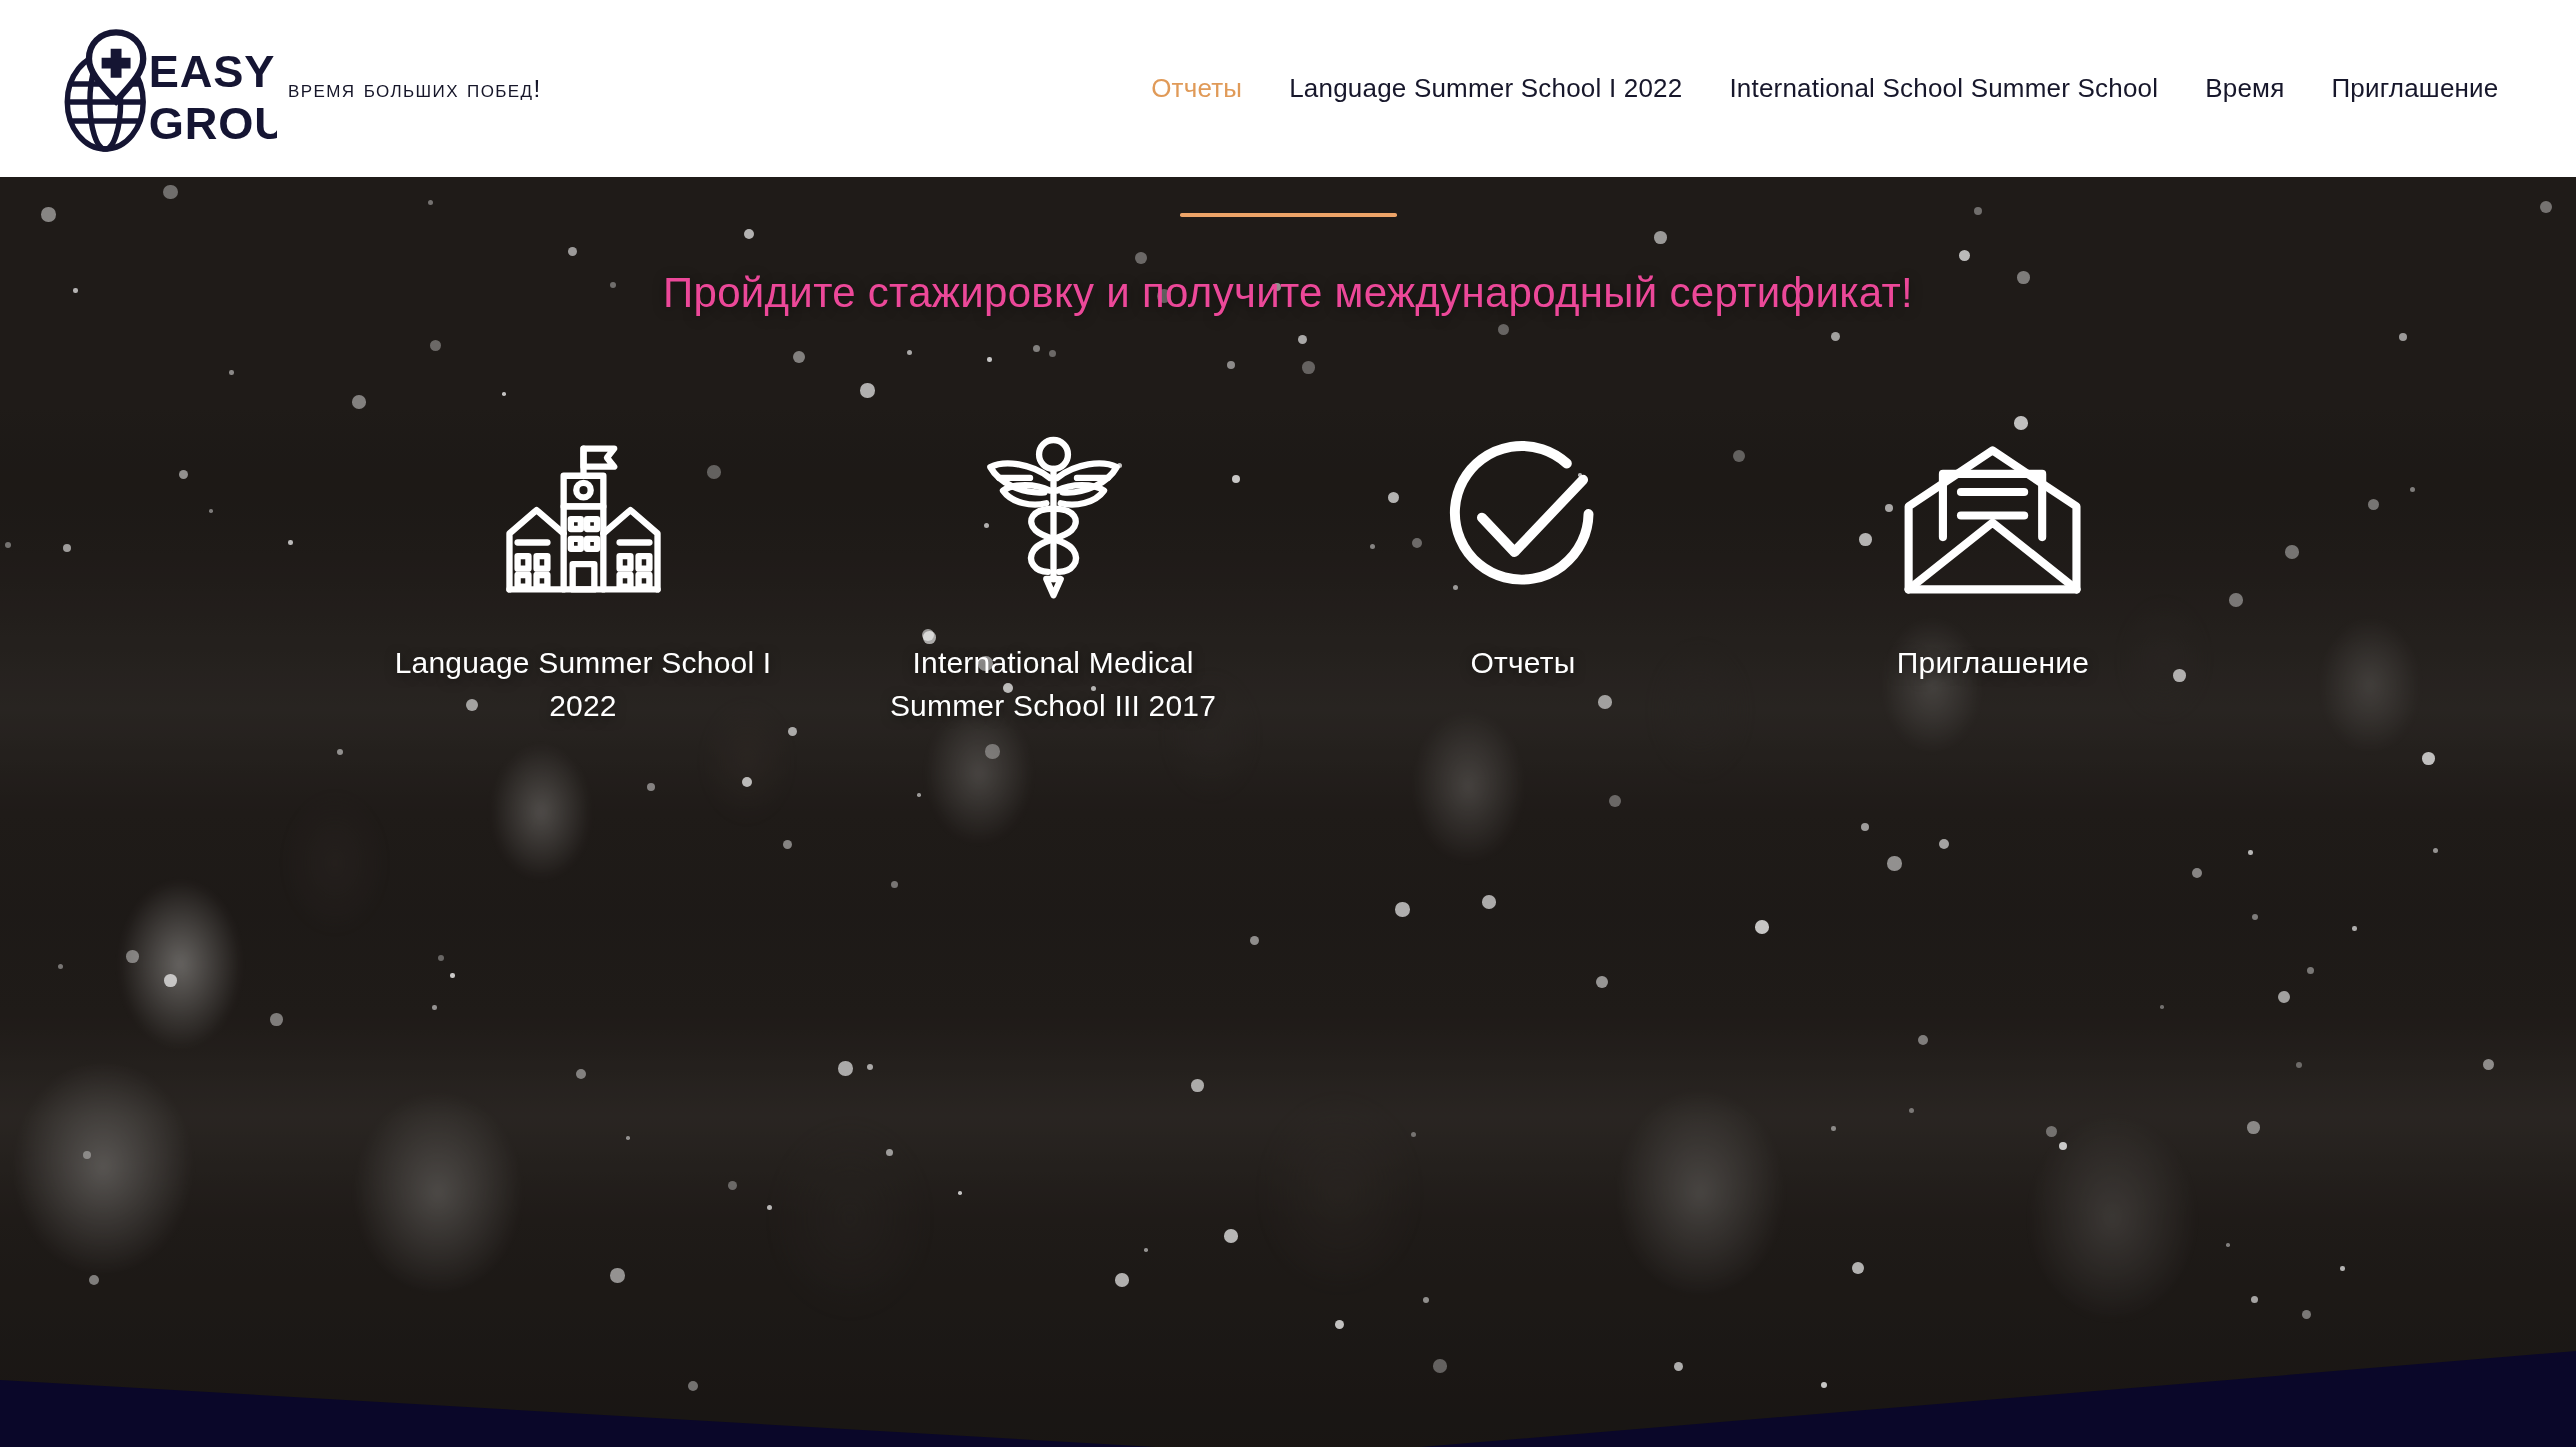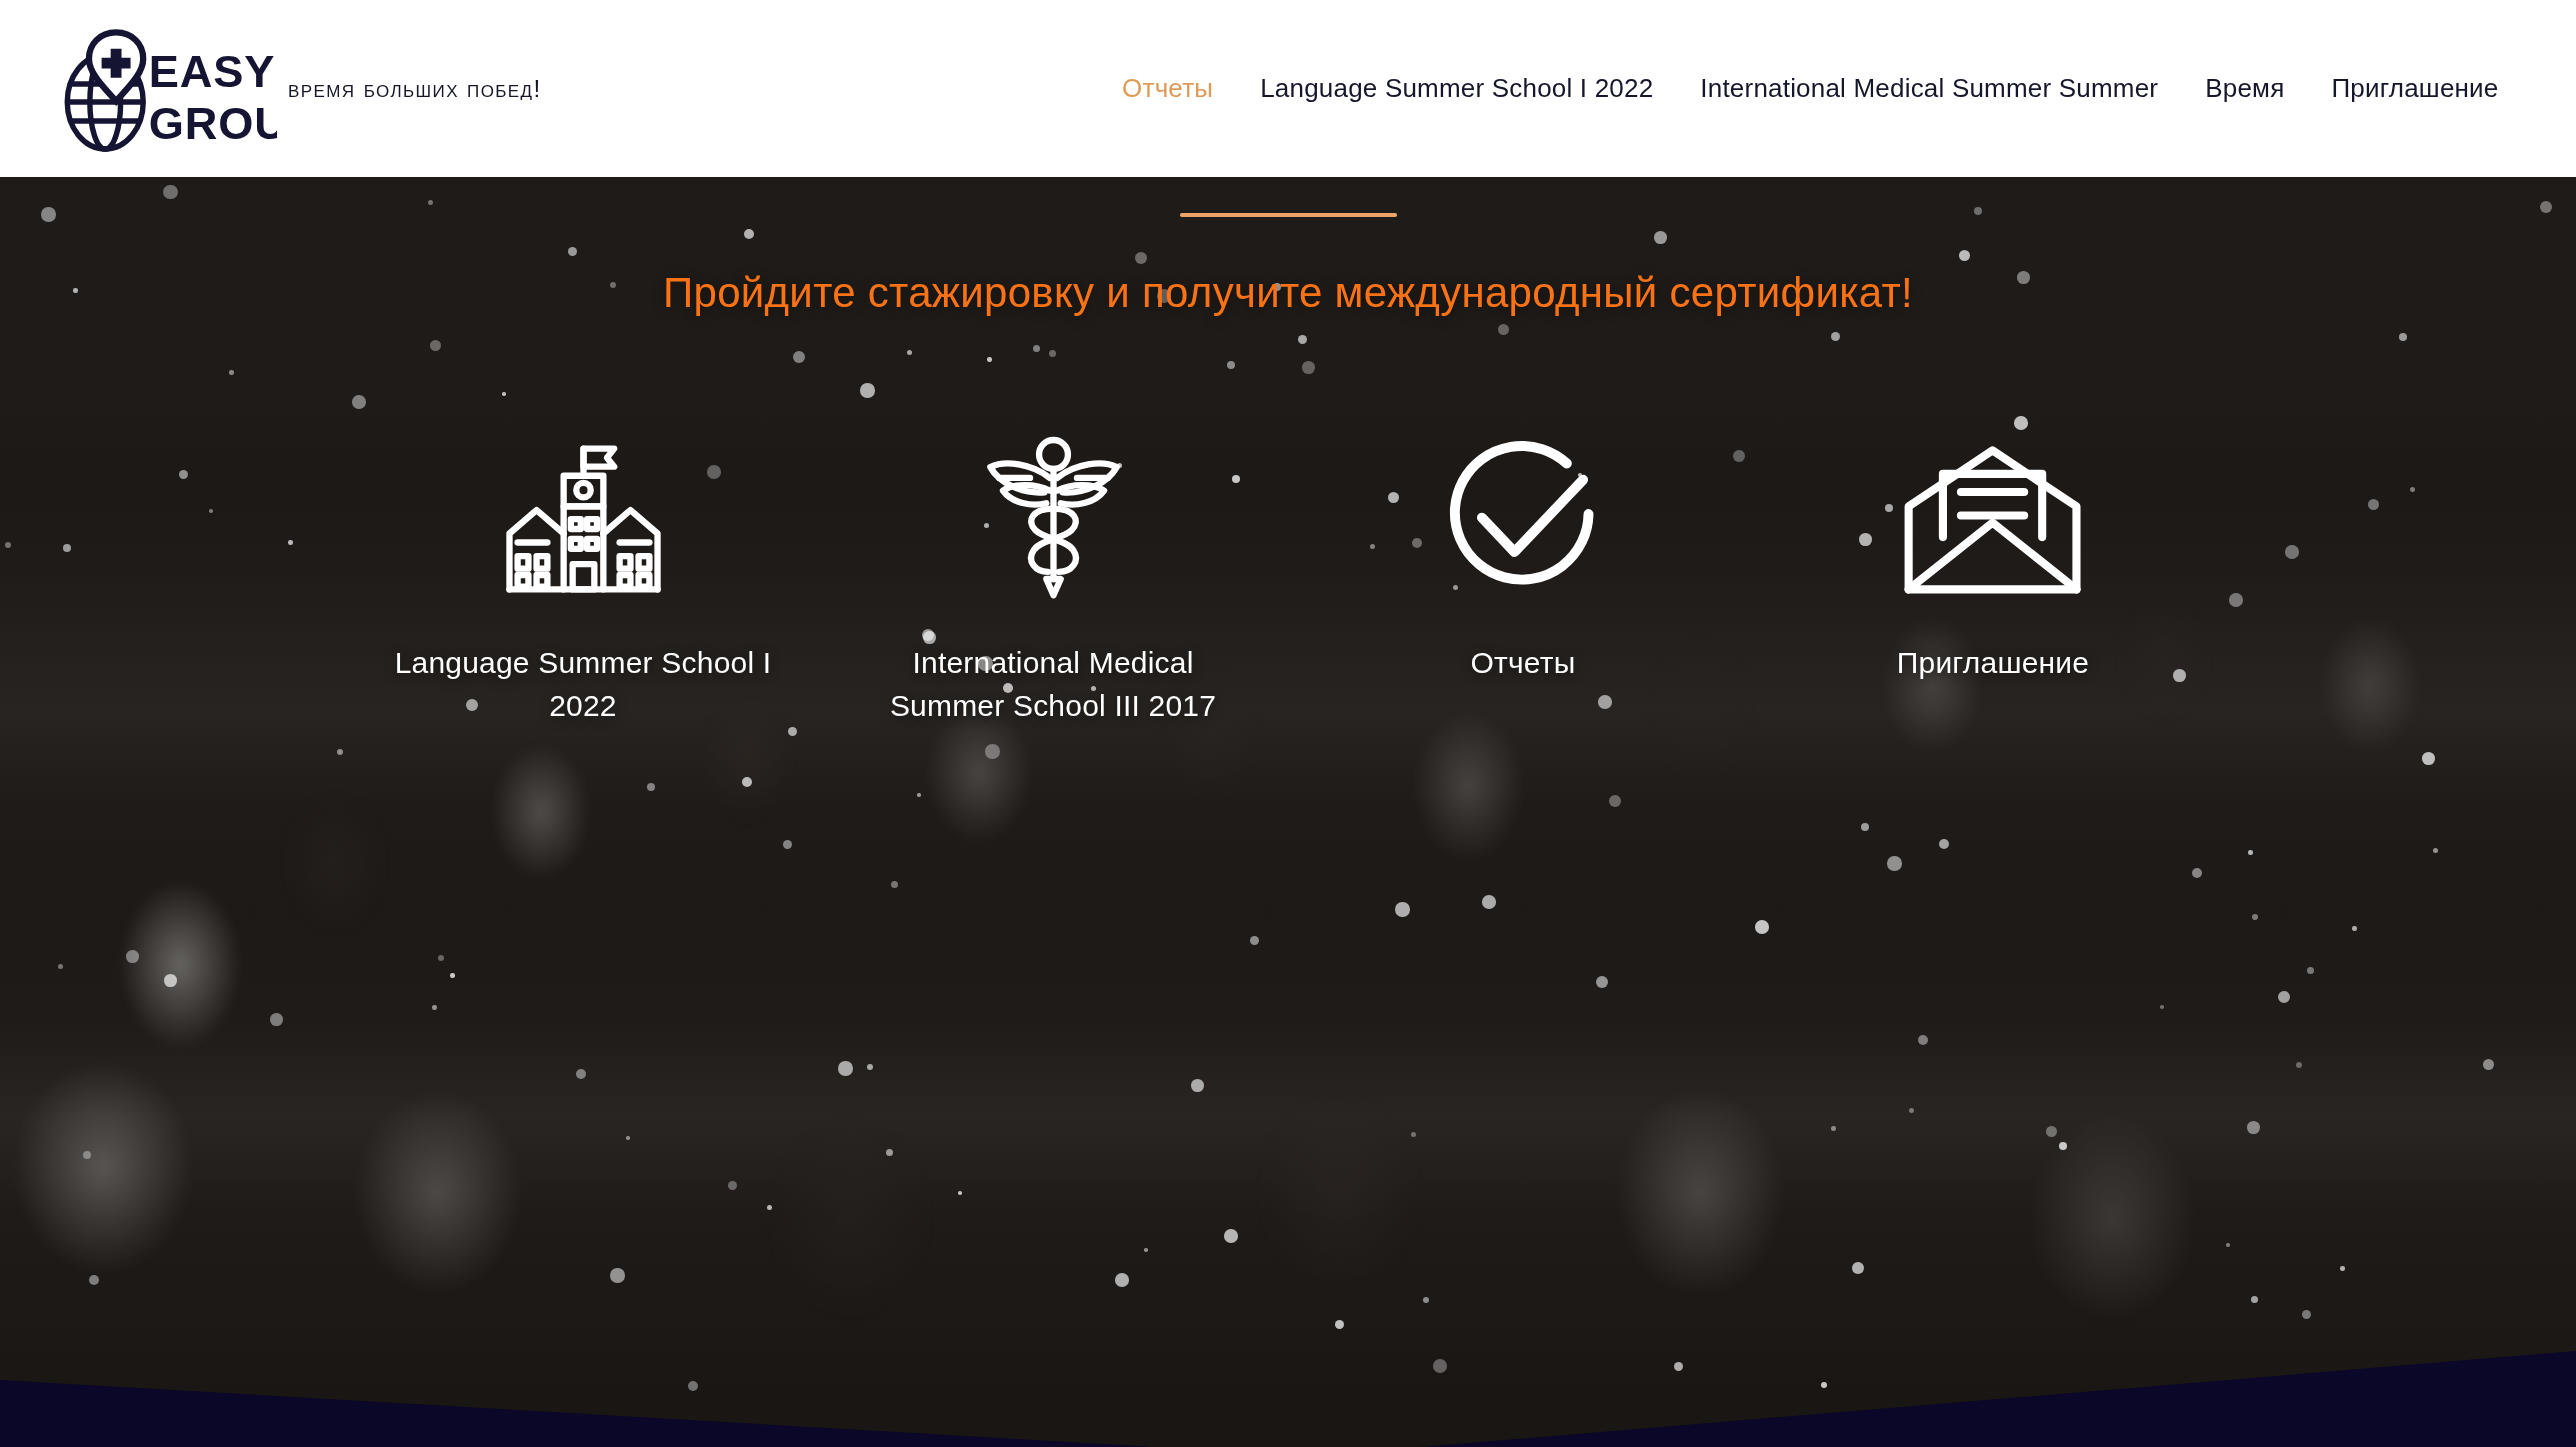--- a/index.html
+++ b/index.html
@@ -112,21 +112,21 @@
   .hero-title{
     margin-top:181px;
     font-size:89px; letter-spacing:5.4px; color:#ffffff; font-weight:600;
     text-shadow:0 1.8px 14.5px rgba(0,0,0,.35);
     line-height:1.05;
   }
   .hero-rule{
     margin-top:36px; width:217px; height:3.6px; background:#eda468; border-radius:1.8px;
   }
   .hero-sub{
-    margin-top:52px; font-size:42px; color:#f97316; font-weight:400;
+    margin-top:52px; font-size:42px; color:#ec4899; font-weight:400;
     text-shadow:0 1.8px 12.7px rgba(0,0,0,.45); letter-spacing:0.3px;
   }
 
   
   .features{
     margin-top:112px; width:2576px; display:flex; justify-content:center;
     gap:0px; padding:0 190px;
   }
   .feature{
     width:470px; display:flex; flex-direction:column; align-items:center;
@@ -166,21 +166,21 @@
       <text x="108" y="78" font-family="Liberation Sans, sans-serif" font-size="50" font-weight="700" fill="#151533" letter-spacing="1">EASY</text>
       <text x="108" y="136" font-family="Liberation Sans, sans-serif" font-size="50" font-weight="700" fill="#151533" letter-spacing="1">GROUP</text>
     </svg>
   </div>
 
   <div class="tagline">Время больших побед!</div>
 
   <nav class="nav">
     <a class="nav-item active">Отчеты</a>
     <a class="nav-item">Language Summer School I 2022</a>
-    <a class="nav-item">International Medical Summer Summer</a>
+    <a class="nav-item">International School Summer School</a>
     <a class="nav-item">Время</a>
     <a class="nav-item">Приглашение</a>
   </nav>
 </div>
 
 <div class="hero">
 
   <div class="hero-photo"></div>
   <div class="hero-bands"></div>
   <div class="hero-people"></div>

